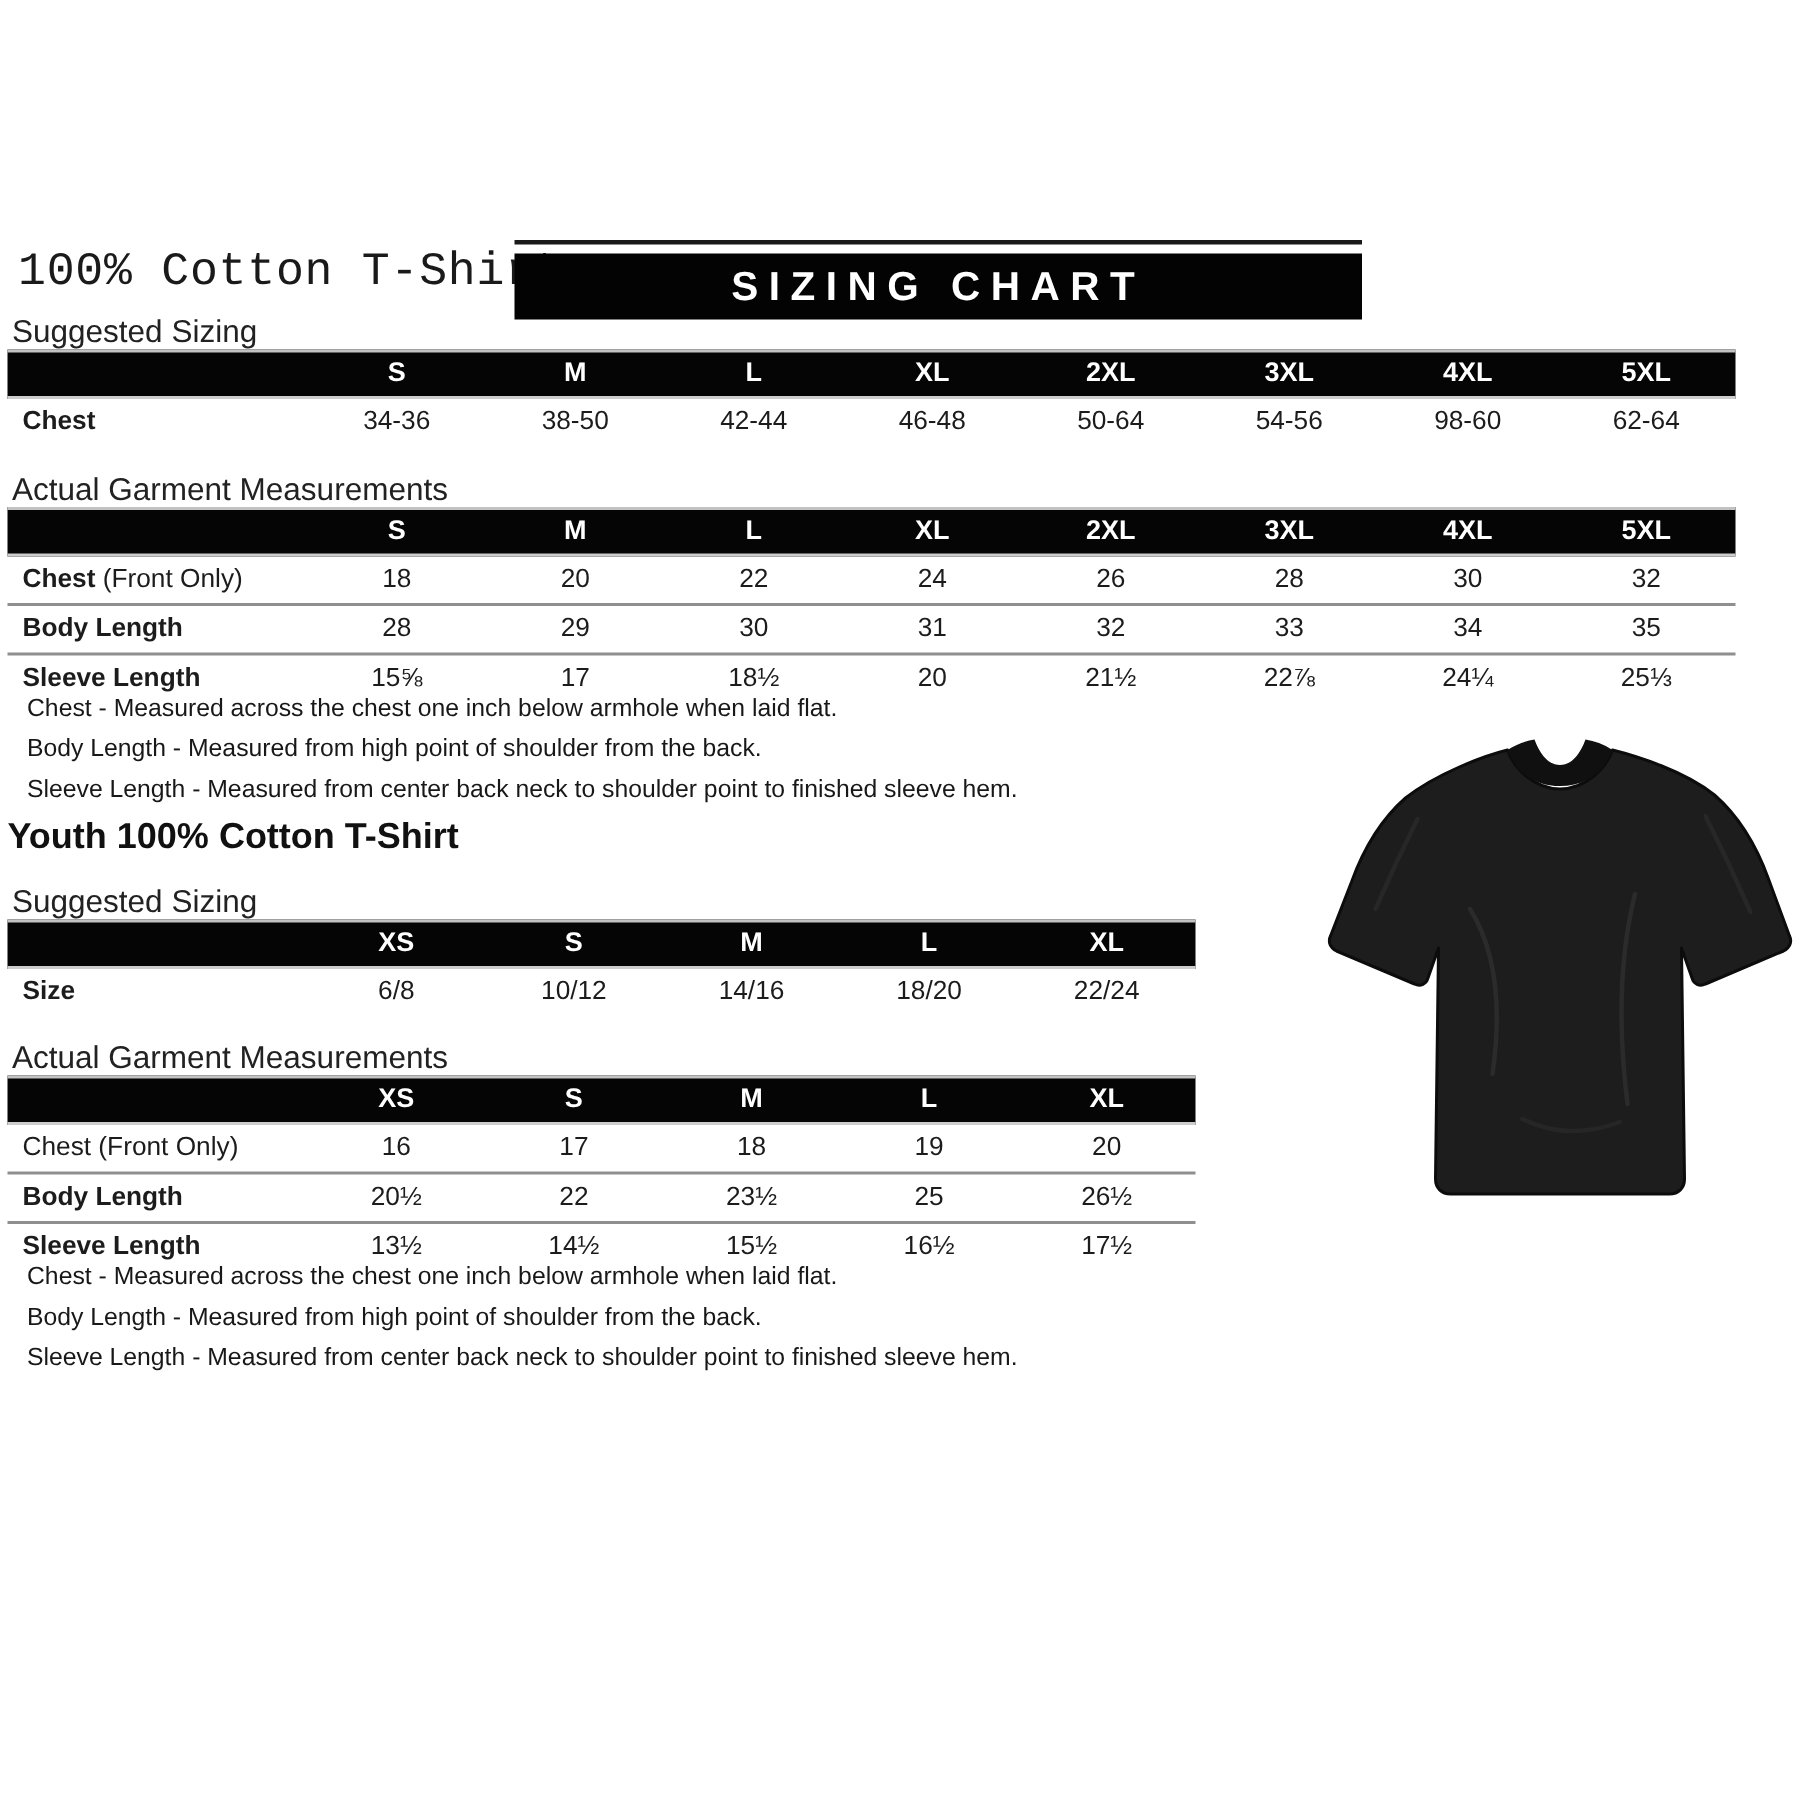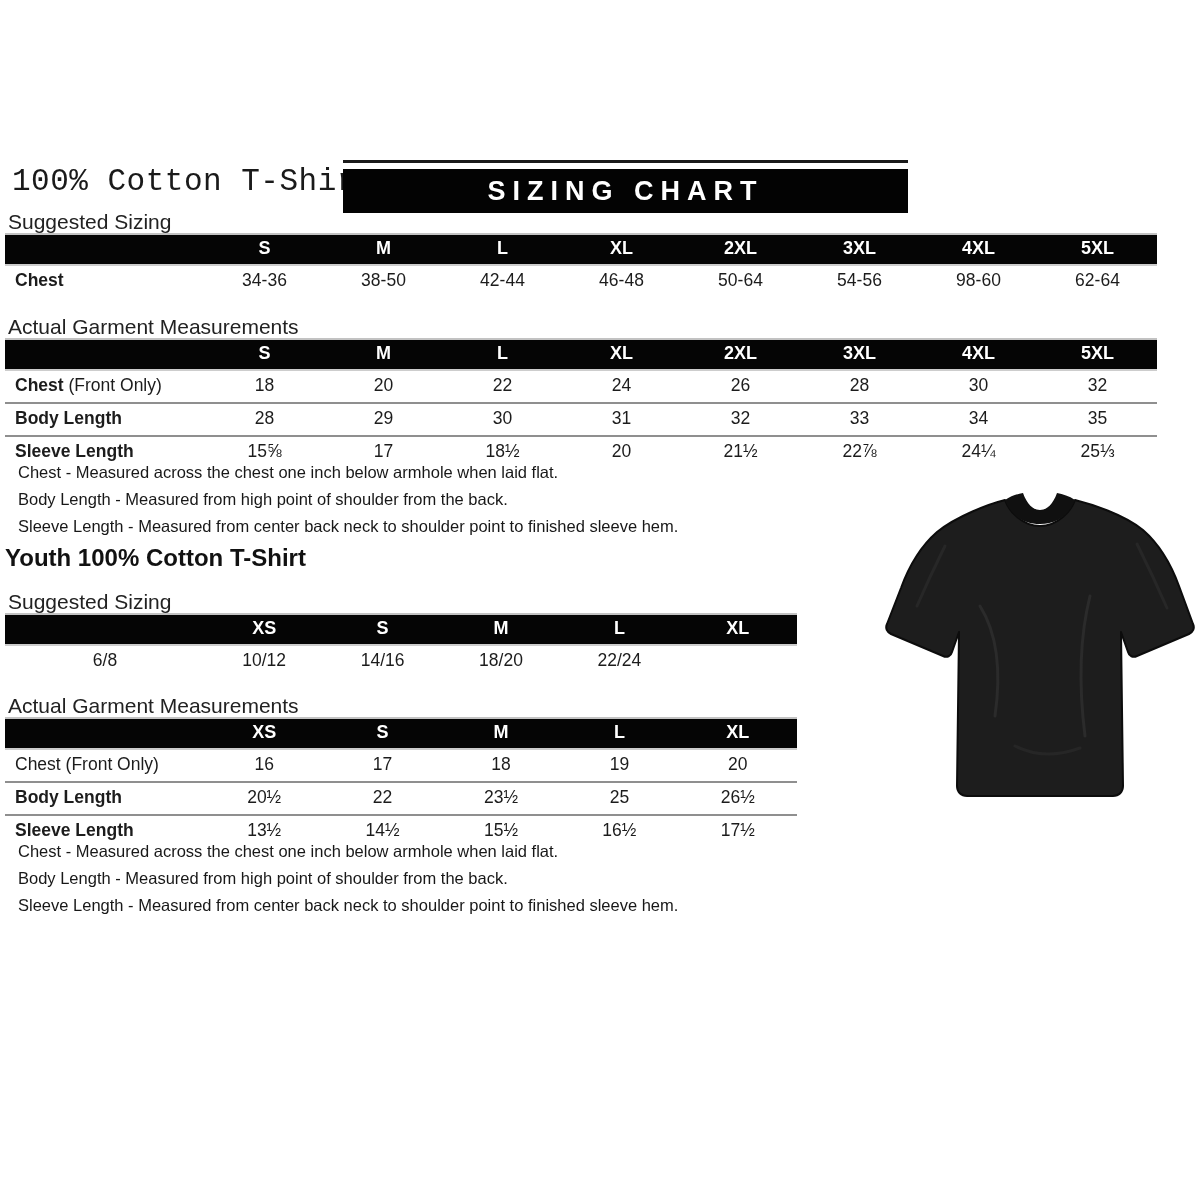--- a/index.html
+++ b/index.html
@@ -139,20 +139,21 @@
 <div class="abs size-table t-youth" style="left:5px;top:613px;width:792px;">
   <div class="thead">
     <div class="cell"></div>
     <div class="cell">XS</div>
     <div class="cell">S</div>
     <div class="cell">M</div>
     <div class="cell">L</div>
     <div class="cell">XL</div>
   </div>
   <div class="trow">
+    <div class="cell label"><span>Size</span><span class="suffix"></span></div>
     <div class="cell">6/8</div>
     <div class="cell">10/12</div>
     <div class="cell">14/16</div>
     <div class="cell">18/20</div>
     <div class="cell">22/24</div>
   </div>
 </div>
 
 <div class="abs section-label" style="left:8px;top:694px;">Actual Garment Measurements</div>
 

